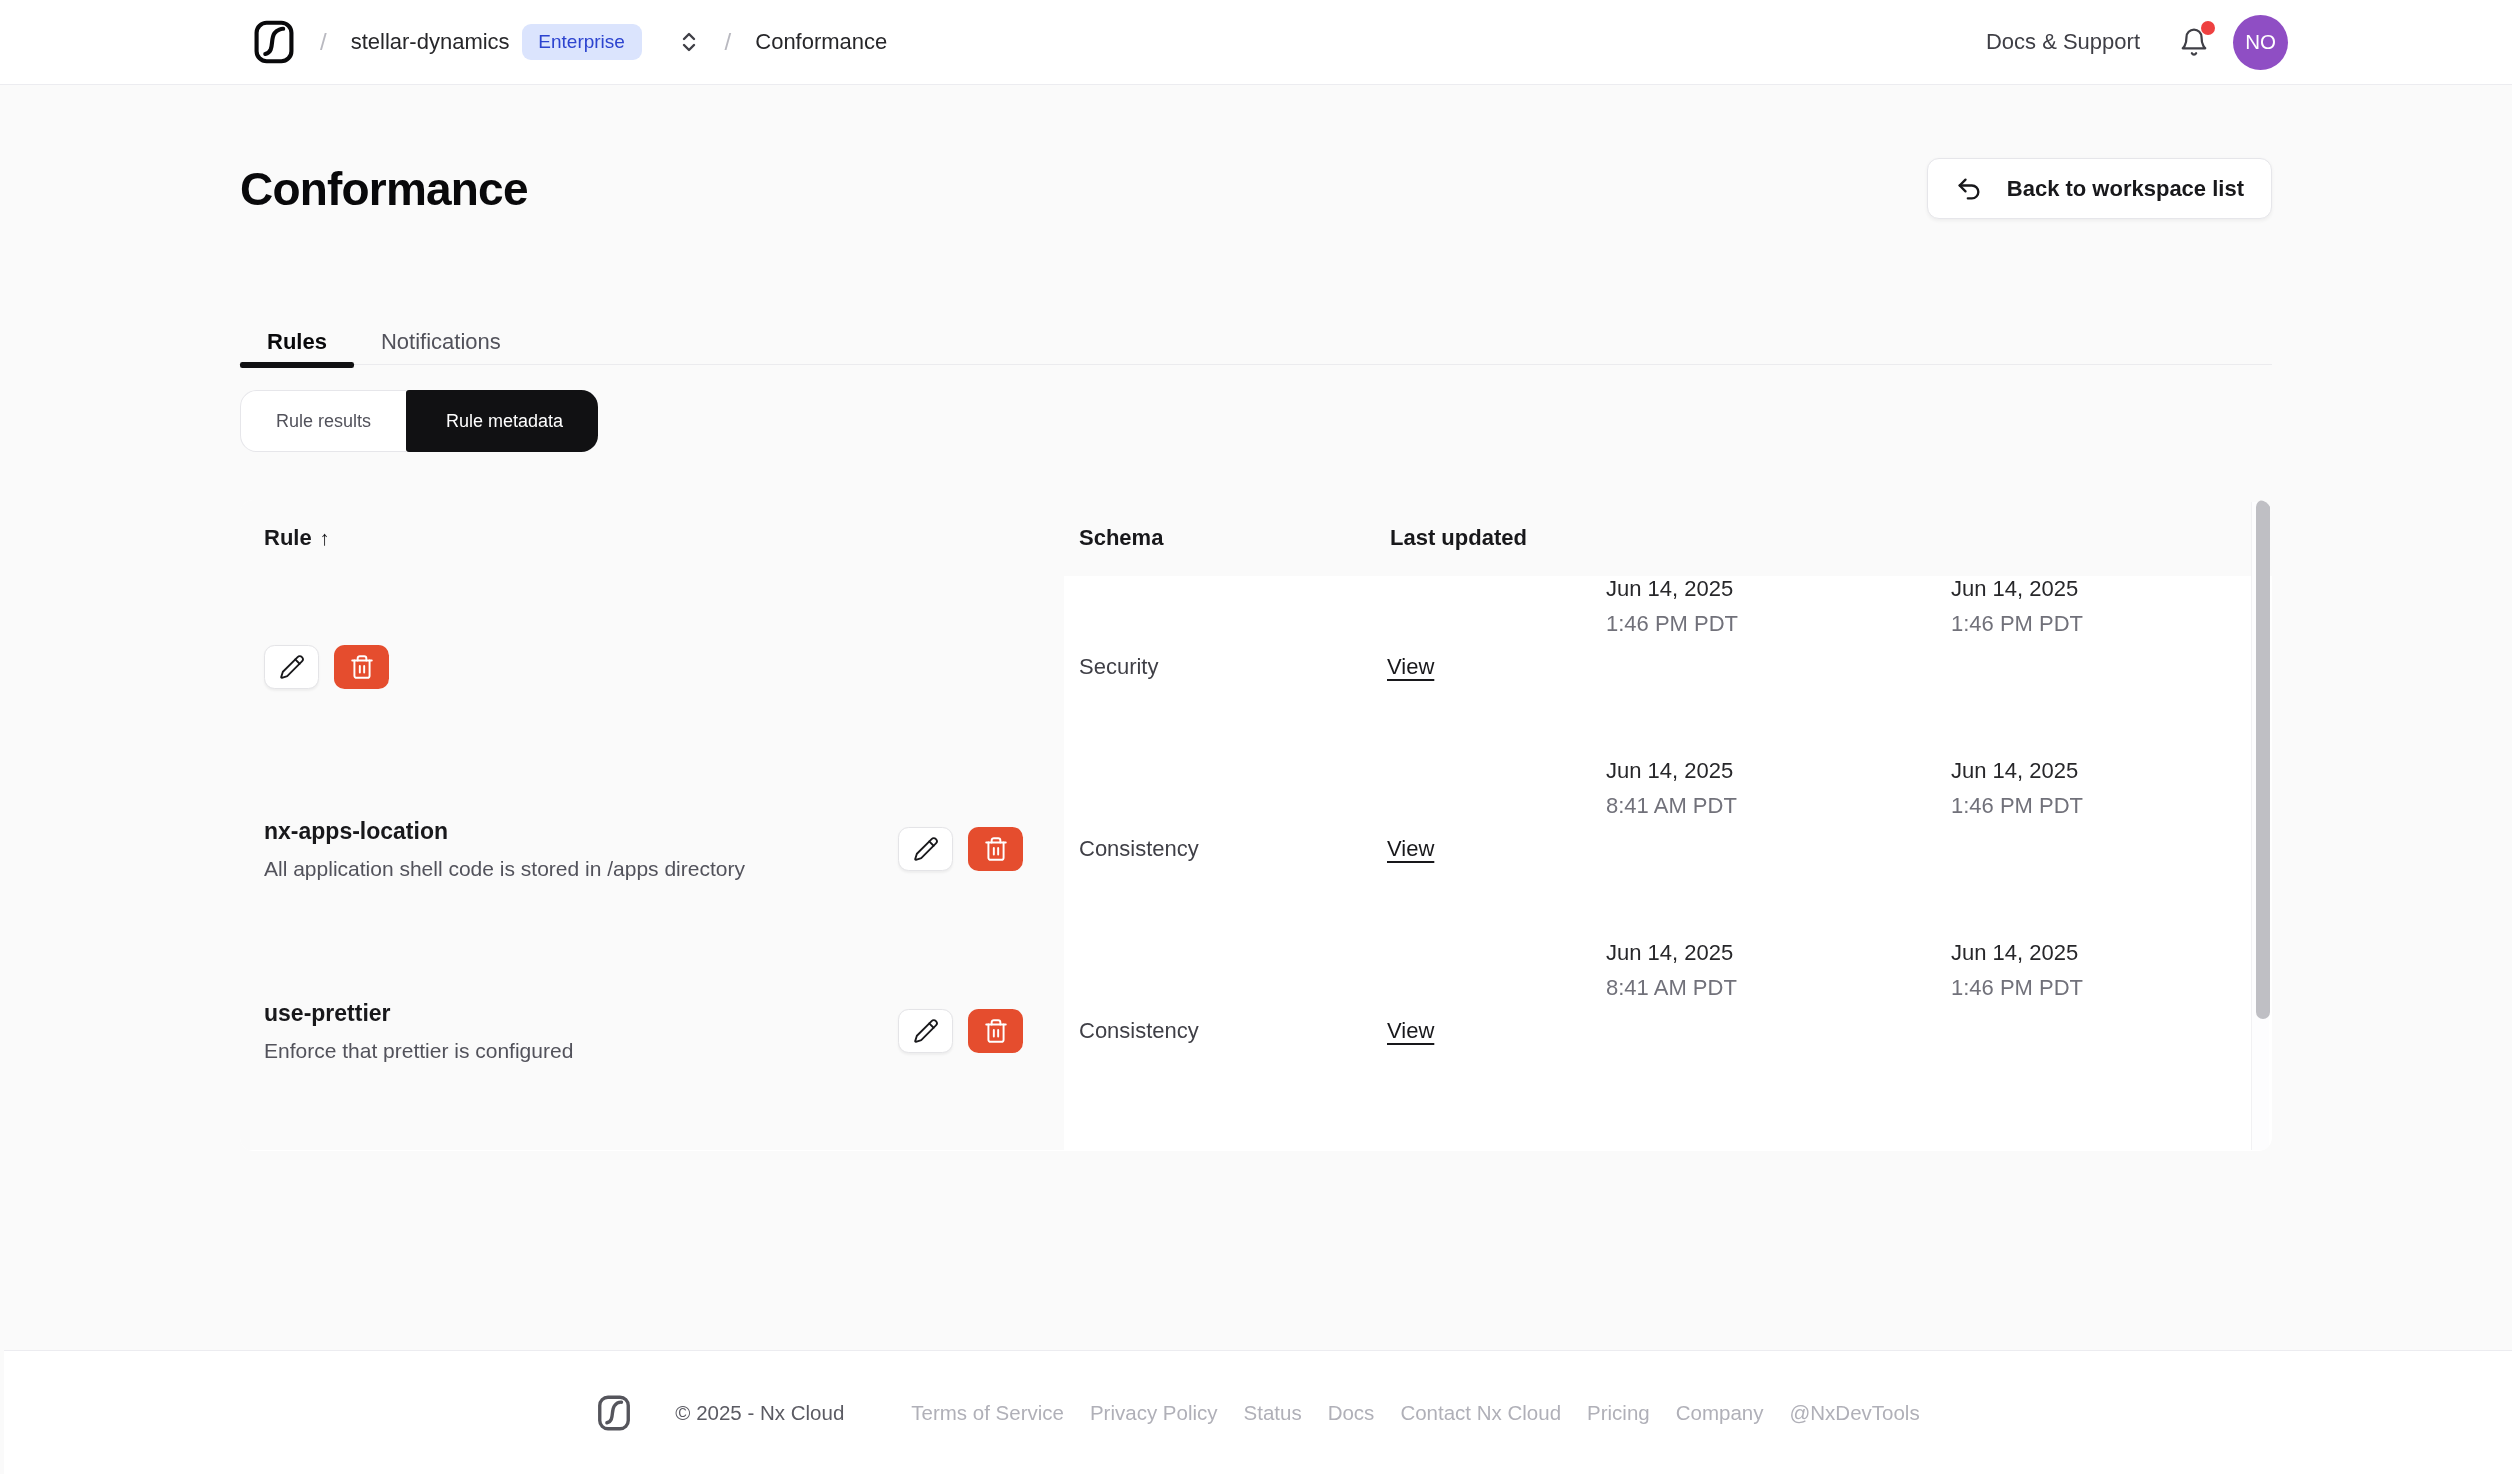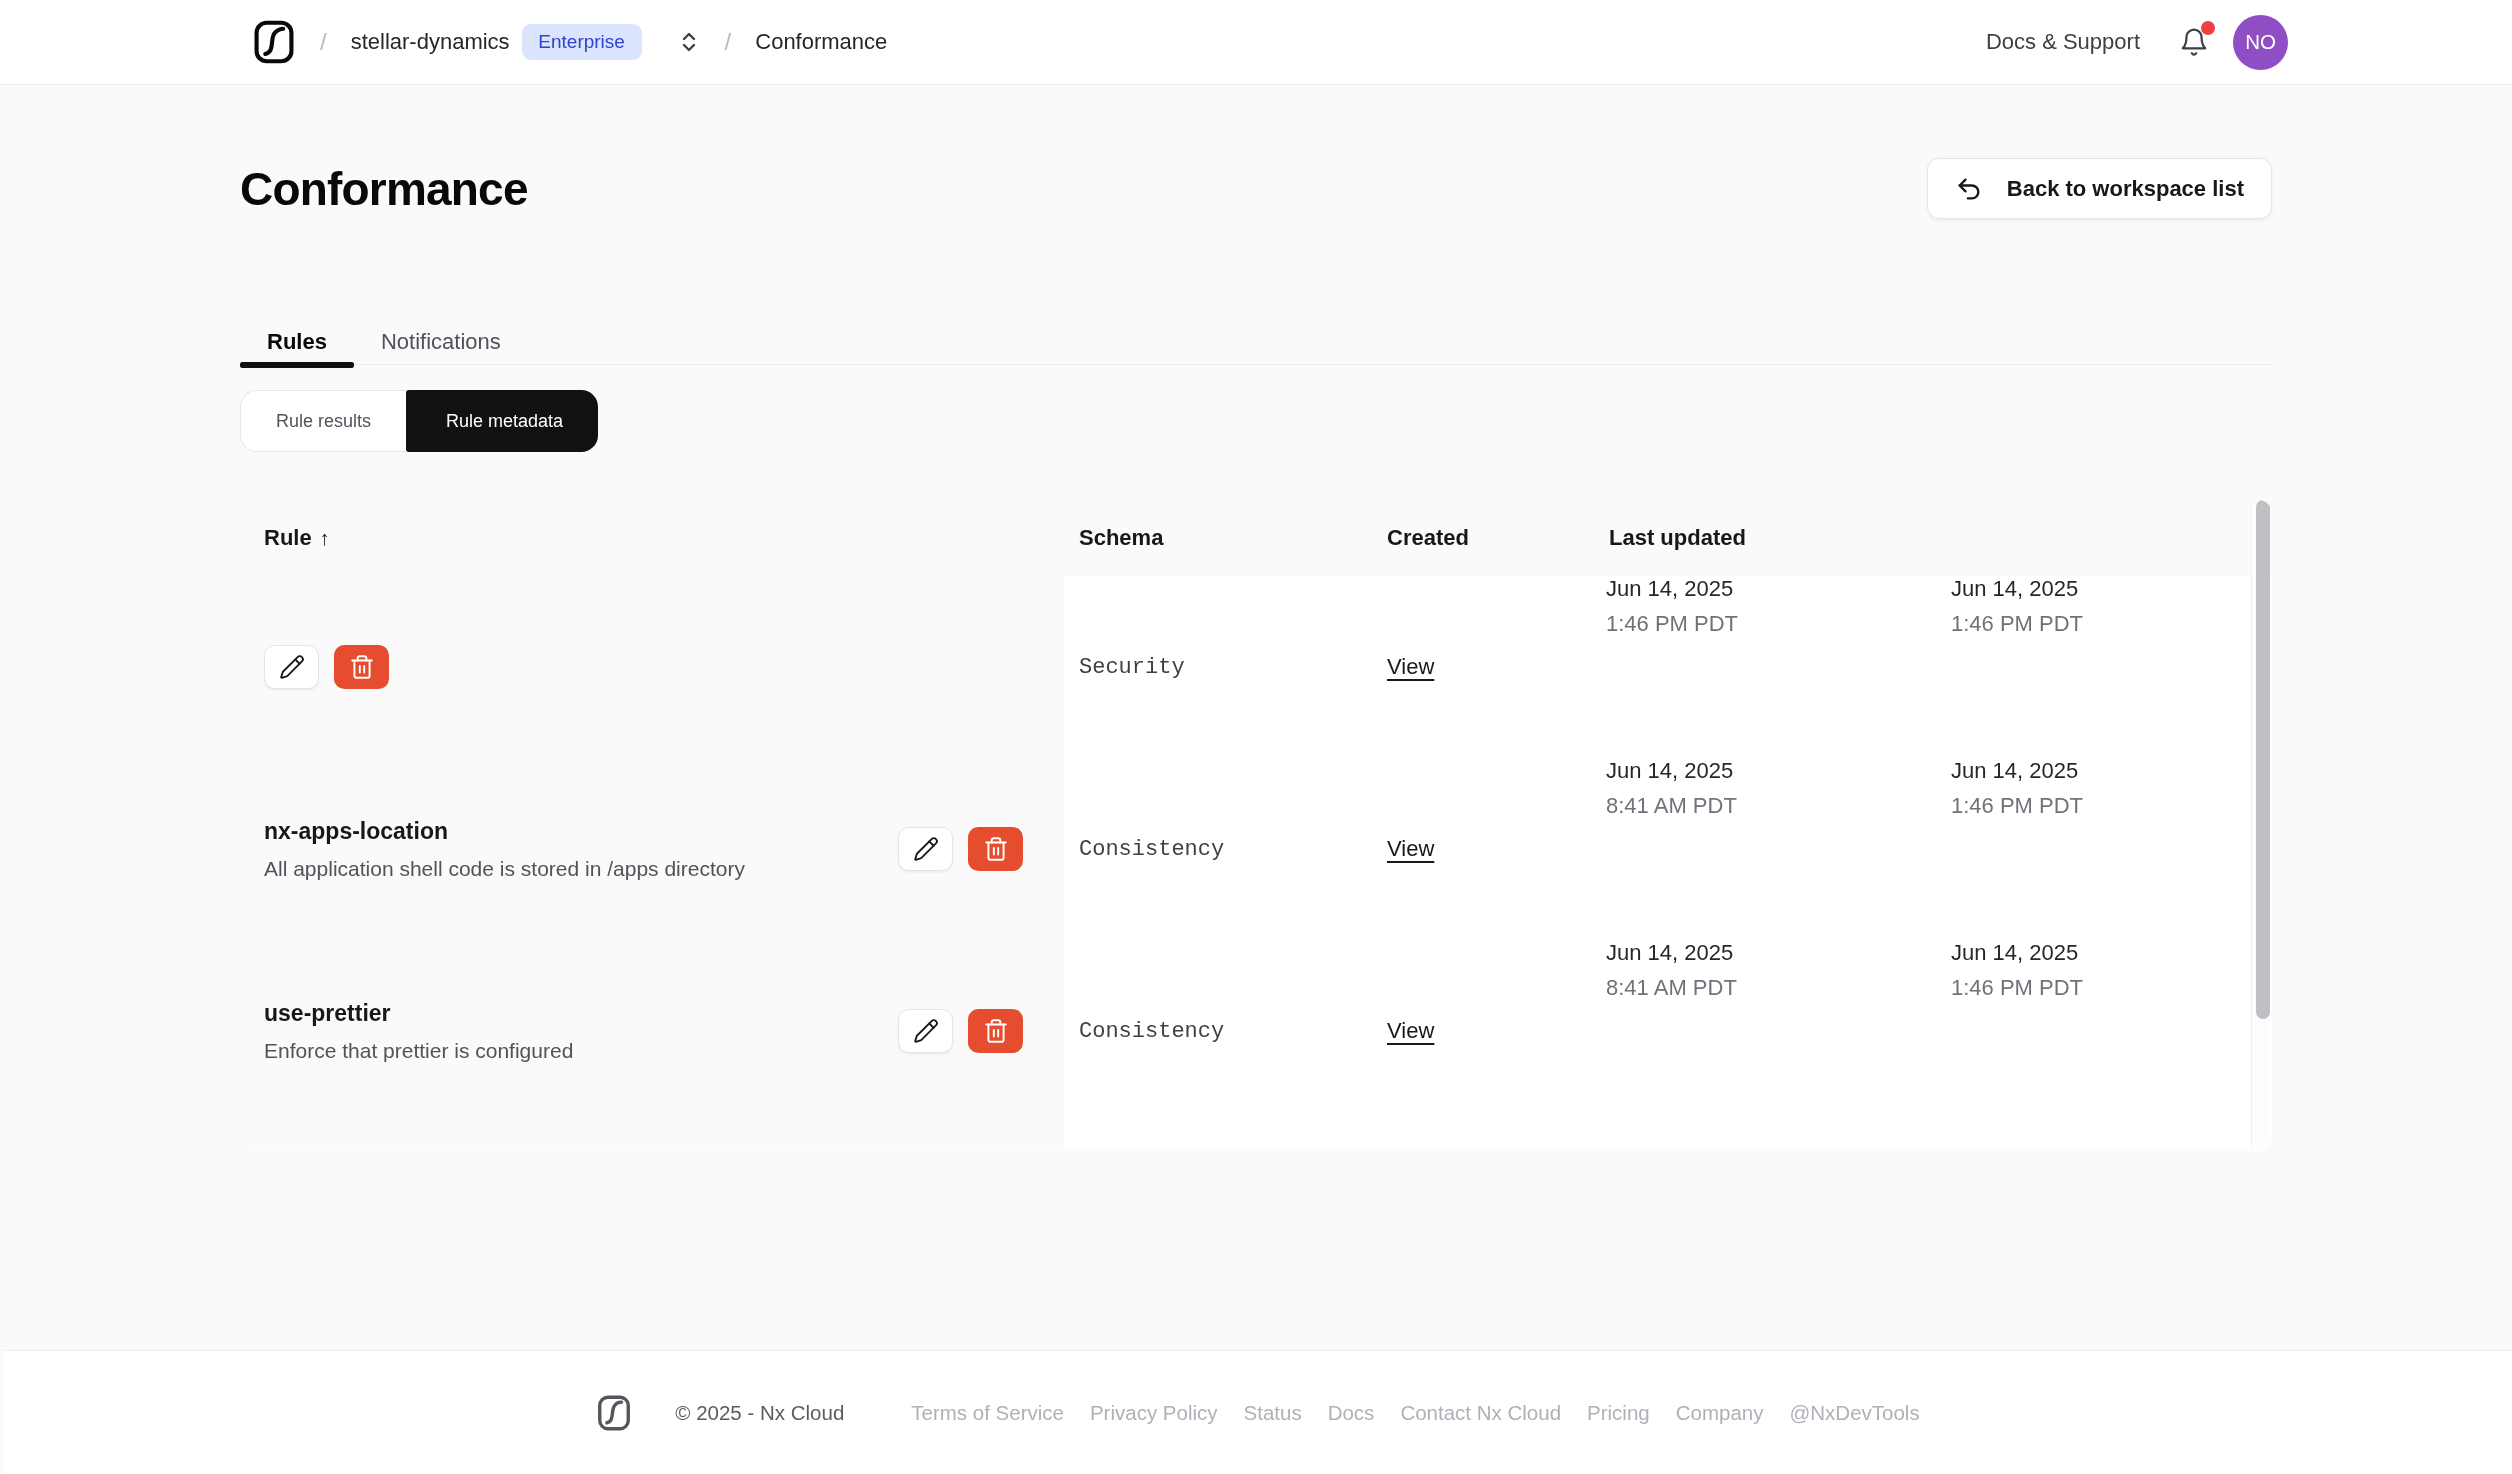--- a/index.html
+++ b/index.html
@@ -126,21 +126,21 @@
   }
   .rule-name { font-size: 23px; font-weight: 700; color: #18181b; }
   .rule-desc { font-size: 21px; color: #52525b; margin-top: 12px; }
   .rule-actions { display: flex; align-items: center; gap: 15px; }
   .btn {
     width: 55px; height: 44px; border-radius: 10.6px; border: none;
     display: flex; align-items: center; justify-content: center;
   }
   .btn.edit { background: #ffffff; border: 1.5px solid #e4e4e7; box-shadow: 0 1.5px 2.3px rgba(0,0,0,0.05); }
   .btn.del { background: var(--danger, #e54d2e); }
-  .td-cat { font-size: 22px; color: #3f3f46; font-family: Liberation Mono, monospace; }
+  .td-cat { font-size: 22px; color: #3f3f46; }
   .view-link { font-size: 22px; font-weight: 500; color: #18181b; text-decoration: underline; text-underline-offset: 4.6px; }
   .td-date { flex-direction: column; align-items: flex-start; justify-content: flex-start; padding-left: 15px; }
   .td-date.last { padding-left: 18px; }
   .date { font-size: 22px; color: #27272a; }
   .time { font-size: 22px; color: #71717a; margin-top: 9px; }
   .tfill { height: 28px; }
   .tfill .fill-rule { background: #fafafa; }
 
   .sb-track {
     position: absolute; top: 1.5px; right: 3px; bottom: 1.5px; width: 18px;
@@ -221,21 +221,20 @@
     <button class="seg active clickable">Rule metadata</button>
   </div>
 
   <section class="table">
     <div class="thead">
       <div class="th first clickable">
         <span>Rule</span>
         <span class="sort">↑</span>
       </div>
       <div class="th clickable">Schema</div>
-      <div class="th clickable">Created</div>
       <div class="th last clickable">Last updated</div>
     </div>
 
     <div class="tr">
       <div class="td td-rule">
         <div class="rule-actions">
           <button class="btn edit clickable">
             <svg width="26" height="26" viewBox="0 0 24 24" fill="none" stroke="#18181b" stroke-width="1.7" stroke-linecap="round" stroke-linejoin="round">
               <path d="M21.174 6.812a1 1 0 0 0-3.986-3.987L3.842 16.174a2 2 0 0 0-.5.83l-1.321 4.352a.5.5 0 0 0 .623.622l4.353-1.32a2 2 0 0 0 .83-.497z"></path>
                 <path d="m15 5 4 4"></path>

